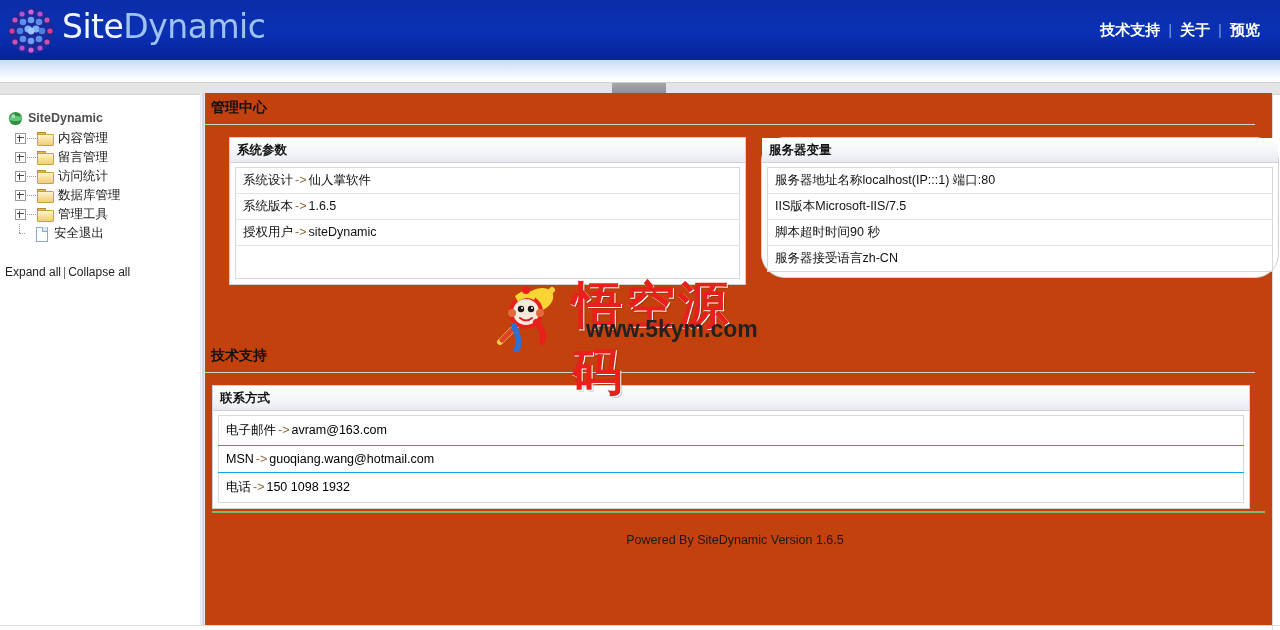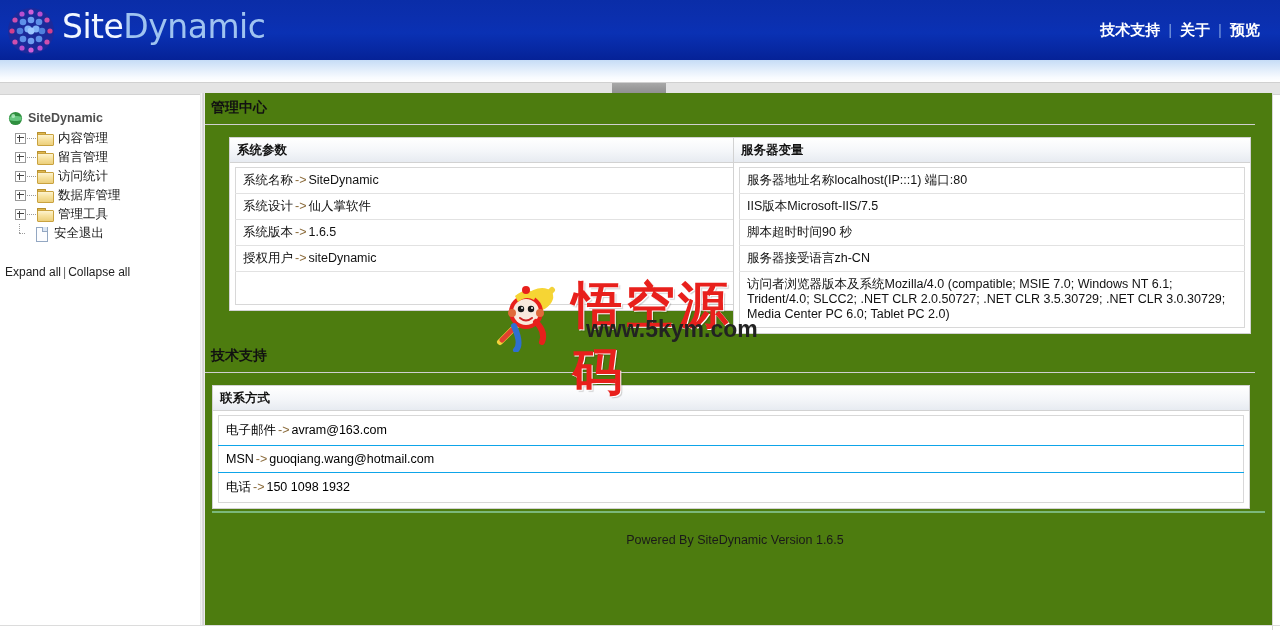--- a/index.html
+++ b/index.html
@@ -84,31 +84,31 @@
     border:1px solid #c9a23f;border-radius:1px;}
   .pageicon{width:14px;height:14px;position:relative;flex:0 0 auto;}
   .pageicon .sheet{position:absolute;left:1px;top:0px;width:10px;height:13px;background:#fcfdff;border:1px solid #93a7c2;}
   .pageicon .fold{position:absolute;left:7px;top:0px;width:4px;height:4px;background:#dbe6f4;border-left:1px solid #93a7c2;border-bottom:1px solid #93a7c2;}
   .node-label{margin-left:5px;color:#1a1a1a;font-size:12.5px;white-space:nowrap;}
   .expand-links{position:absolute;left:5px;top:170px;font-size:12px;color:#222;}
   .expand-links a{color:#222;text-decoration:none;}
   .expand-links .bar{color:#666;padding:0 2px;}
 
   
-  .content{position:absolute;left:205px;top:93px;width:1067px;height:532px;background:#4d7c0f;}
+  .content{position:absolute;left:205px;top:93px;width:1067px;height:532px;background:#c2410c;}
   .section-title{
     font-size:14px;font-weight:bold;color:#111;
     padding:6px 0 7px 6px;border-bottom:1px solid #cfcfcf;width:1044px;
   }
   .panels{position:relative;margin-top:12px;height:190px;}
   .panel{
     position:absolute;top:0;border:1px solid #d2d2d2;background:#fff;
   }
   .panel.left{left:24px;width:515px;}
-  .panel.right{left:528px;width:516px;}
+  .panel.right{left:556px;width:516px;border-radius:24px;}
   .panel-head{
     height:24px;line-height:24px;padding-left:7px;font-weight:bold;font-size:12.5px;color:#111;
     background:linear-gradient(180deg,#ffffff 0%,#f4f6f9 55%,#e7ebf1 100%);
     border-bottom:1px solid #d2d2d2;
   }
   .panel-body{padding:4px 5px 5px 5px;}
   .ptable{width:100%;border-collapse:collapse;border:1px solid #d8d8d8;}
   .ptable td{
     border-bottom:1px solid #e2e2e2;padding:5px 7px;font-size:12.5px;color:#111;
     line-height:15px;vertical-align:top;
@@ -277,25 +277,20 @@
 
     <div class="section-title">管理中心</div>
 
     <div class="panels">
 
       <div class="panel left">
         <div class="panel-head">系统参数</div>
         <div class="panel-body">
           <table class="ptable">
             <tbody>
-                <tr>
-              <td>
-                <span class="kv-key">系统名称</span><span class="kv-arrow">-&gt;</span><span>SiteDynamic</span>
-              </td>
-            </tr>
             <tr>
               <td>
                 <span class="kv-key">系统设计</span><span class="kv-arrow">-&gt;</span><span>仙人掌软件</span>
               </td>
             </tr>
             <tr>
               <td>
                 <span class="kv-key">系统版本</span><span class="kv-arrow">-&gt;</span><span>1.6.5</span>
               </td>
             </tr>
@@ -321,23 +316,20 @@
               <td>服务器地址名称localhost(IP:::1) 端口:80</td>
             </tr>
             <tr>
               <td>IIS版本Microsoft-IIS/7.5</td>
             </tr>
             <tr>
               <td>脚本超时时间90 秒</td>
             </tr>
             <tr>
               <td>服务器接受语言zh-CN</td>
-            </tr>
-            <tr>
-              <td>访问者浏览器版本及系统Mozilla/4.0 (compatible; MSIE 7.0; Windows NT 6.1; Trident/4.0; SLCC2; .NET CLR 2.0.50727; .NET CLR 3.5.30729; .NET CLR 3.0.30729; Media Center PC 6.0; Tablet PC 2.0)</td>
             </tr>
           </tbody>
             </table>
         </div>
       </div>
     </div>
 
     <div class="tech">
       <div class="section-title">技术支持</div>
       <div class="panel contact-panel" style="position:relative;left:7px;width:1036px;">

